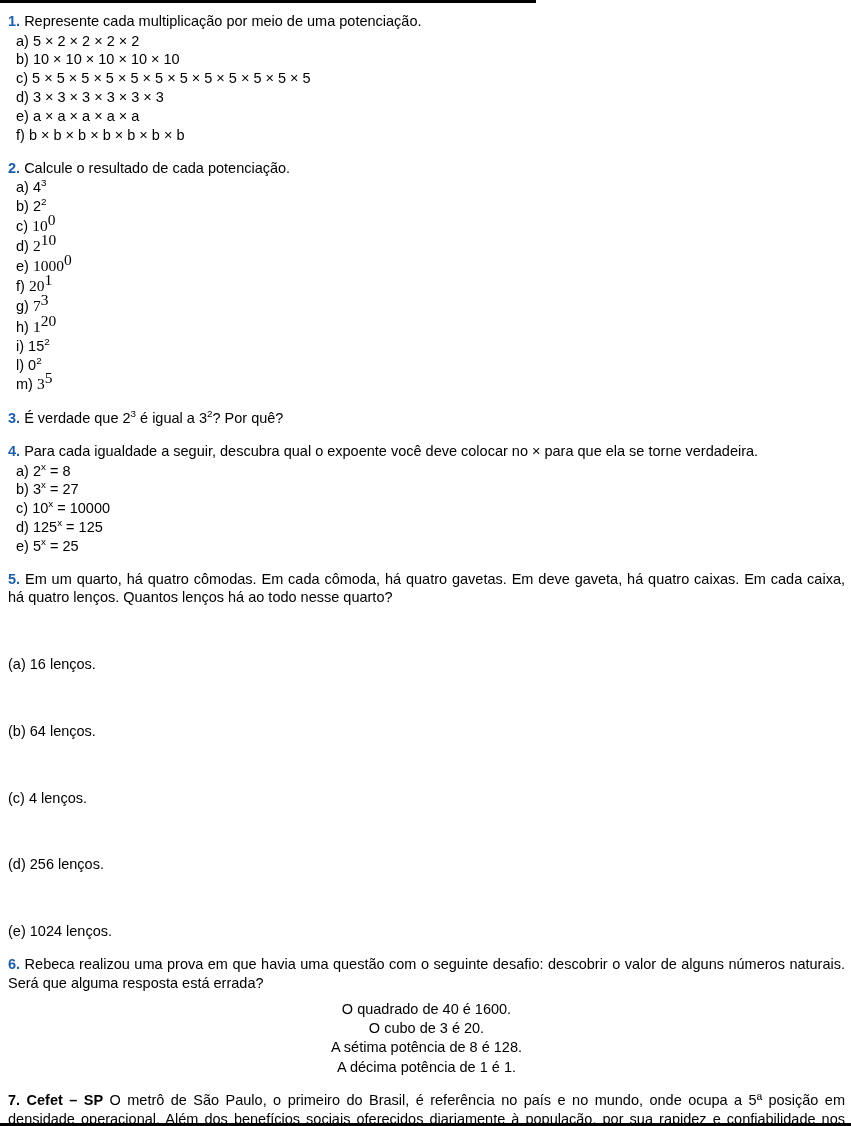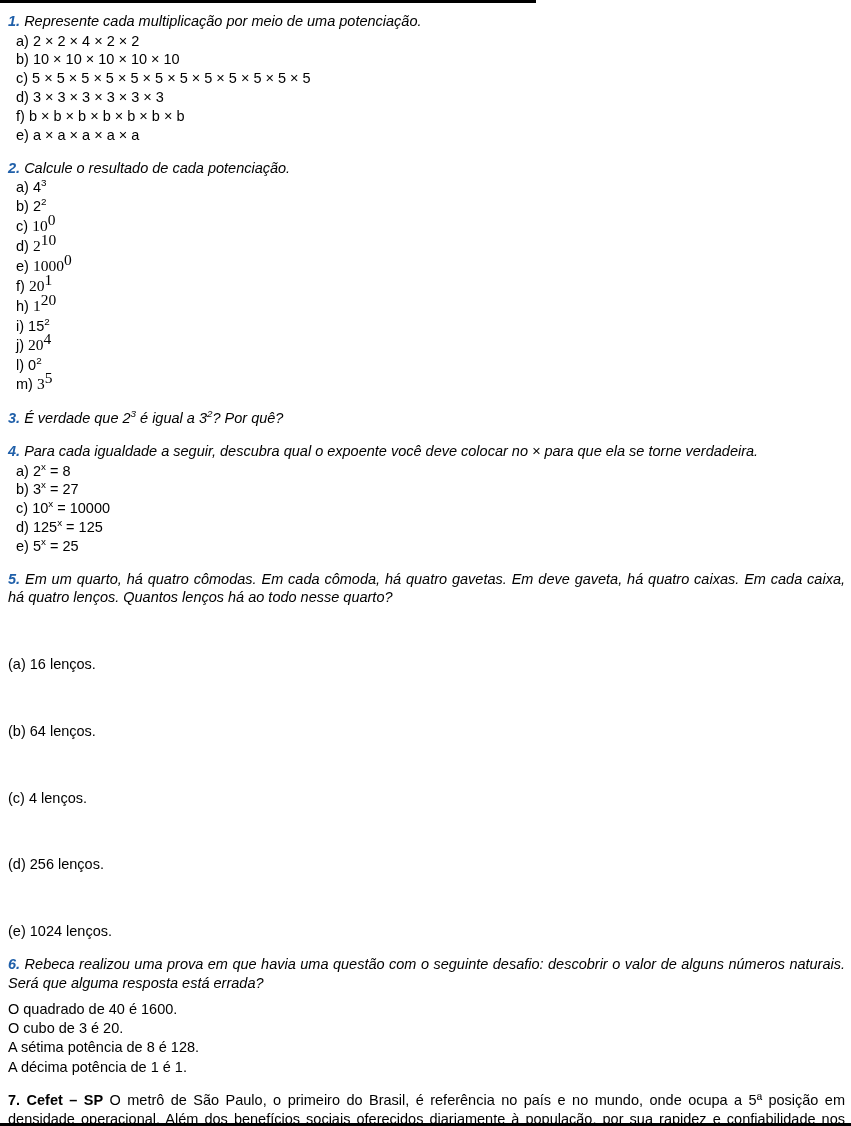--- a/index.html
+++ b/index.html
@@ -42,21 +42,20 @@
   .qnum-dark {
     font-weight: bold;
     color: #000000;
   }
   .block {
     margin-bottom: 0;
   }
   .stem {
     line-height: 1.28;
     margin: 0 0 1px 0;
-    font-style: italic;
   }
   .stem.justify {
     text-align: justify;
   }
   .item {
     line-height: 1.30;
     margin: 0;
     padding-left: 8px;
   }
   .item.noindent {
@@ -77,20 +76,21 @@
     font-size: 0.68em;
     vertical-align: super;
     line-height: 0;
   }
   .bold {
     font-weight: bold;
   }
   .lines p {
     margin: 0;
     line-height: 1.32;
+    text-align: center;
   }
   .bottom-rule {
     position: absolute;
     left: 0;
     bottom: 0;
     width: 851px;
     height: 3px;
     background: #000000;
   }
   .para {
@@ -106,26 +106,26 @@
 
   <div class="top-rule"></div>
 
   <div class="content">
 
     <div class="block">
       <p class="stem">
         <span class="qnum">1.</span>
         <span>Represente cada multiplicação por meio de uma potenciação.</span>
       </p>
-      <p class="item">a) 2 × 2 × 4 × 2 × 2</p>
+      <p class="item">a) 5 × 2 × 2 × 2 × 2</p>
       <p class="item">b) 10 × 10 × 10 × 10 × 10</p>
       <p class="item">c) 5 × 5 × 5 × 5 × 5 × 5 × 5 × 5 × 5 × 5 × 5 × 5</p>
       <p class="item">d) 3 × 3 × 3 × 3 × 3 × 3</p>
+      <p class="item">e) a × a × a × a × a</p>
       <p class="item">f) b × b × b × b × b × b × b</p>
-      <p class="item">e) a × a × a × a × a</p>
     </div>
 
     <div class="gap"></div>
 
     <div class="block">
       <p class="stem">
         <span class="qnum">2.</span>
         <span>Calcule o resultado de cada potenciação.</span>
       </p>
 
@@ -147,30 +147,30 @@
       </p>
       <p class="item">
         <span>e)</span>
         <span class="serif">1000</span><sup class="serif">0</sup>
       </p>
       <p class="item">
         <span>f)</span>
         <span class="serif">20</span><sup class="serif">1</sup>
       </p>
       <p class="item">
+        <span>g)</span>
+        <span class="serif">7</span><sup class="serif">3</sup>
+      </p>
+      <p class="item">
         <span>h)</span>
         <span class="serif">1</span><sup class="serif">20</sup>
       </p>
       <p class="item">
         <span>i)</span>
         <span>15</span><sup>2</sup>
-      </p>
-      <p class="item">
-        <span>j)</span>
-        <span class="serif">20</span><sup class="serif">4</sup>
       </p>
       <p class="item">
         <span>l)</span>
         <span>0</span><sup>2</sup>
       </p>
       <p class="item">
         <span>m)</span>
         <span class="serif">3</span><sup class="serif">5</sup>
       </p>
     </div>

